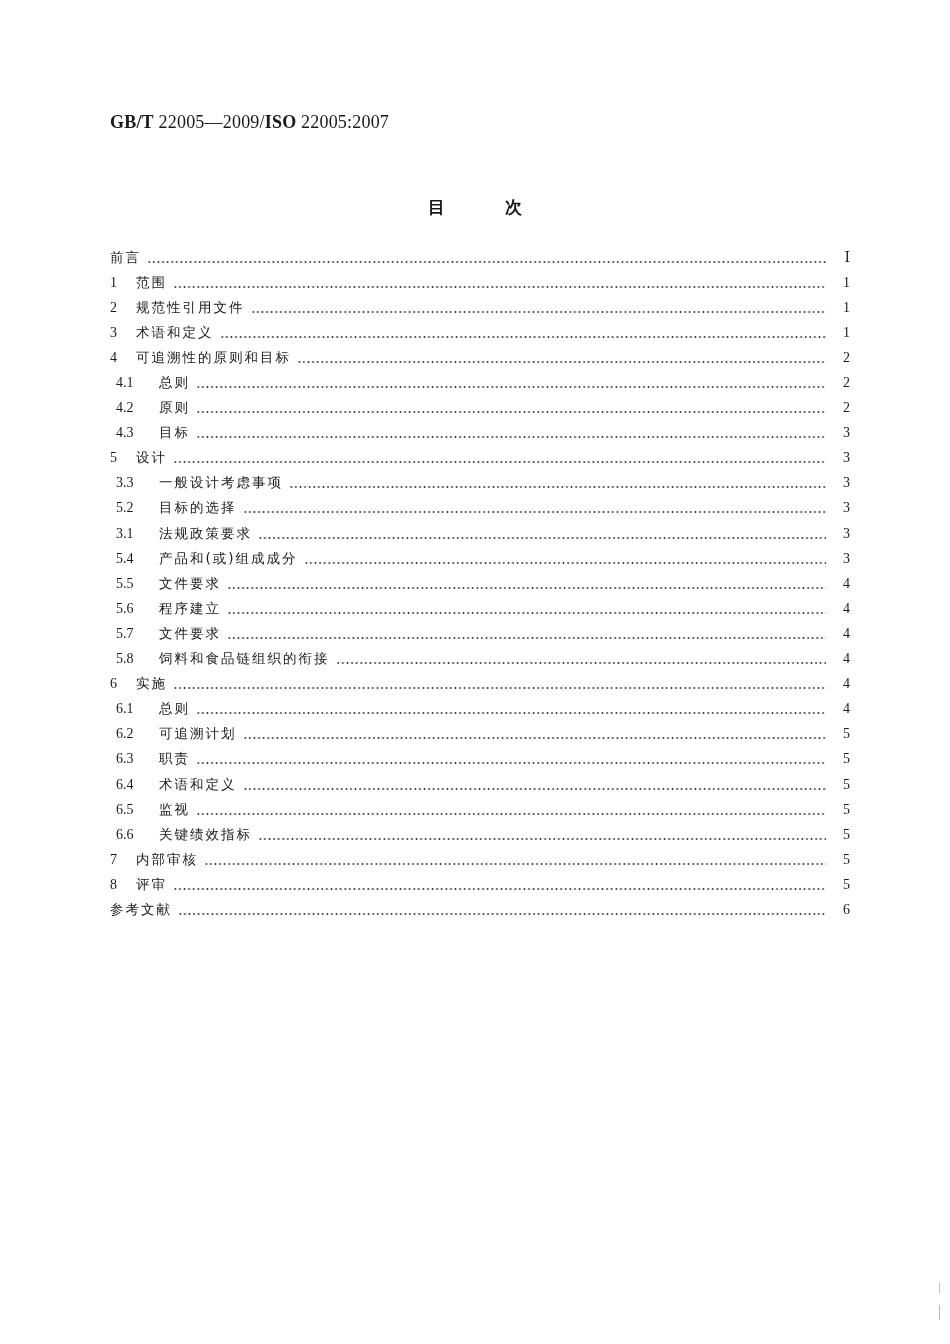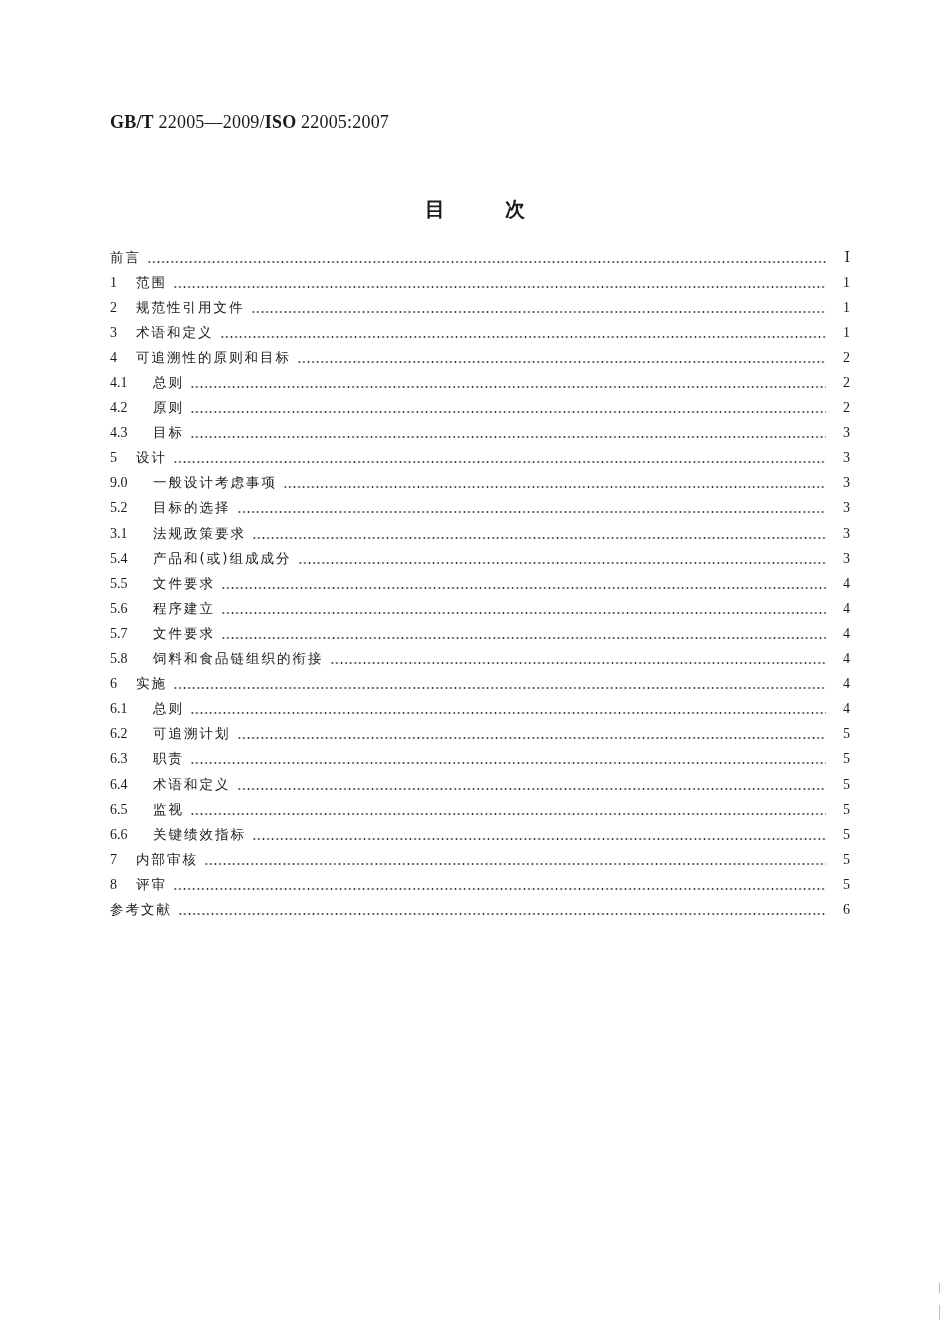--- a/index.html
+++ b/index.html
@@ -2,29 +2,29 @@
 <html><head>
 <meta charset="utf-8">
 <style>
   html, body { margin: 0; padding: 0; background: #ffffff; }
   body { width: 950px; height: 1344px; position: relative; overflow: hidden;
          font-family: "DejaVu Serif", "Liberation Serif", serif; color: #1a1a1a; }
   .std-code { position: absolute; left: 110px; top: 112px; font-size: 18px;
               font-family: "Liberation Serif", "DejaVu Serif", serif; letter-spacing: 0.2px; }
   .std-code b { font-weight: bold; }
   .toc-title { position: absolute; left: 0; width: 950px; top: 196px; text-align: center;
-               font-family: "DejaVu Sans", sans-serif; font-size: 20px; font-weight: bold;
+               font-family: "DejaVu Sans", sans-serif; font-size: 17px; font-weight: bold;
                letter-spacing: 0; }
   .toc-title span { display: inline-block; margin: 0 30px; }
   .toc { position: absolute; left: 110px; top: 245px; width: 740px; }
   .toc-row { height: 25.1px; display: flex; align-items: center; font-size: 13.5px;
              font-family: "DejaVu Sans", sans-serif; white-space: nowrap; }
   .toc-num { font-family: "Liberation Serif", "DejaVu Serif", serif; font-size: 14px; }
   .lvl1 .toc-num { width: 26px; display: inline-block; }
-  .lvl2 .toc-num { width: 43px; display: inline-block; }
+  .lvl2 .toc-num { width: 43px; display: inline-block; margin-left: 6px; }
   .toc-label { letter-spacing: 2px; padding-right: 6px; }
   .toc-leader { flex: 1; overflow: hidden; height: 14px; position: relative; top: 1px;
                 background-image: radial-gradient(circle, #333 0.9px, transparent 1.1px);
                 background-size: 4.6px 4px; background-position: 0 8px; background-repeat: repeat-x; }
   .toc-page { width: 18px; text-align: right; font-family: "Liberation Serif", "DejaVu Serif", serif;
               font-size: 14px; padding-left: 6px; }
   .scan-mark { position: absolute; left: 939px; width: 1px; background: #bbb; }
 </style>
 </head>
 <body>
@@ -85,21 +85,21 @@
       <span class="toc-leader"></span>
       <span class="toc-page">3</span>
     </div>
     <div class="toc-row lvl1">
       <span class="toc-num">5</span>
       <span class="toc-label">设计</span>
       <span class="toc-leader"></span>
       <span class="toc-page">3</span>
     </div>
     <div class="toc-row lvl2">
-      <span class="toc-num">9.0</span>
+      <span class="toc-num">3.3</span>
       <span class="toc-label">一般设计考虑事项</span>
       <span class="toc-leader"></span>
       <span class="toc-page">3</span>
     </div>
     <div class="toc-row lvl2">
       <span class="toc-num">5.2</span>
       <span class="toc-label">目标的选择</span>
       <span class="toc-leader"></span>
       <span class="toc-page">3</span>
     </div>

